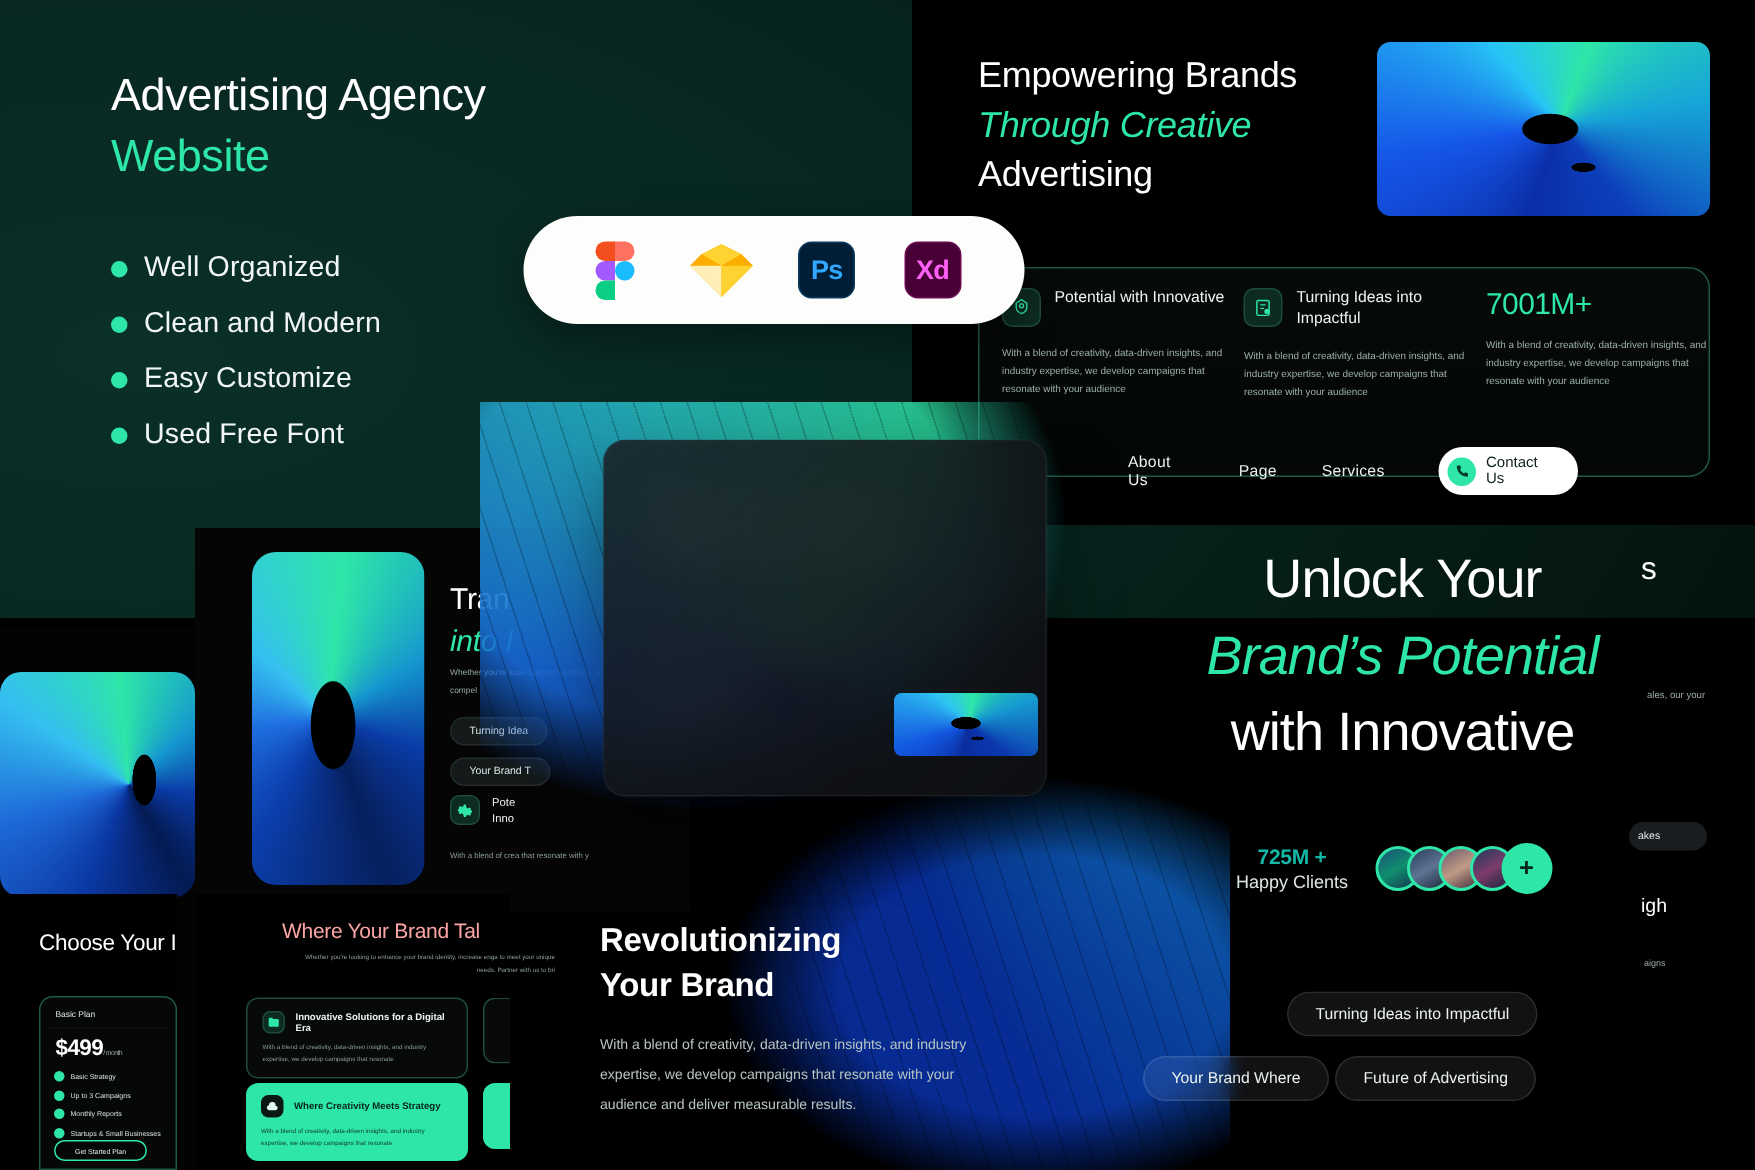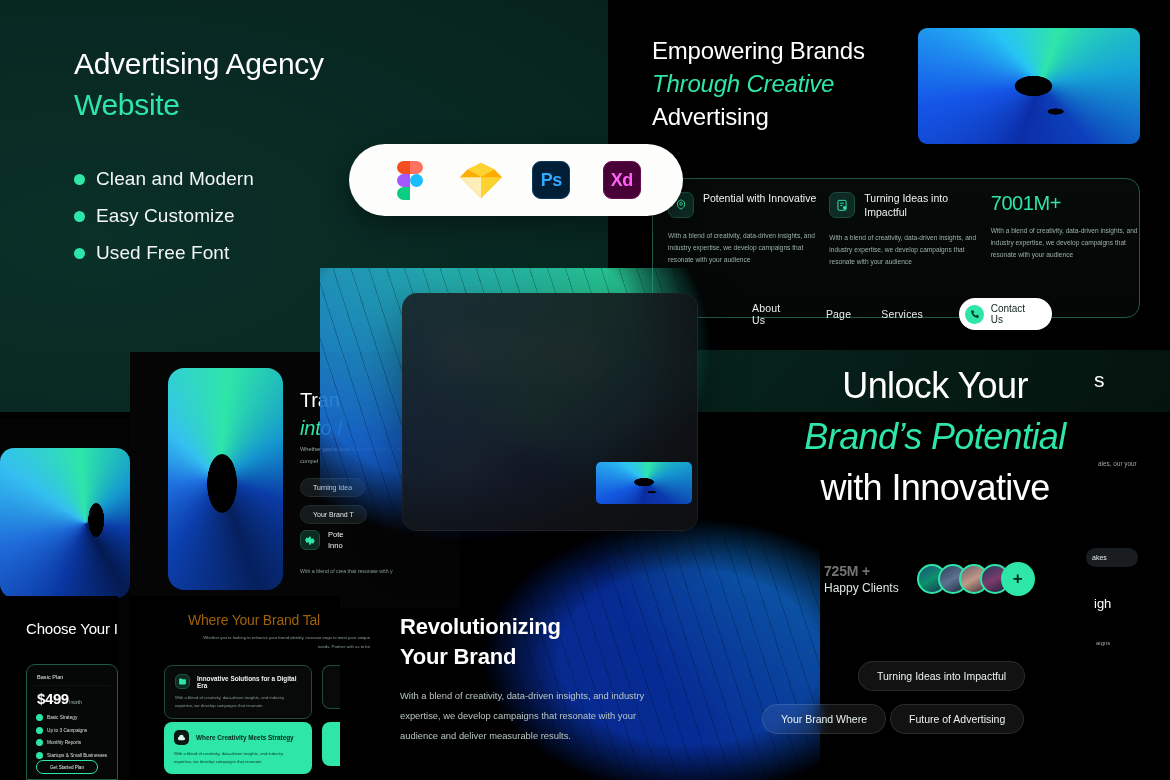--- a/index.html
+++ b/index.html
@@ -212,21 +212,21 @@
   
   .unlock {
     left:720px; top:360px; width:430px;
     text-align:center;
   }
   .unlock .l1 { font-size:36px; color:#fff; letter-spacing:-0.6px; line-height:1.42; }
   .unlock .l2 { font-size:36px; color:#2ee6a8; font-style:italic; letter-spacing:-0.6px; line-height:1.42; }
   .unlock .l3 { font-size:36px; color:#fff; letter-spacing:-0.6px; line-height:1.42; }
 
   .clients { left:824px; top:562px; display:flex; align-items:center; gap:18px; }
-  .clients-num { font-size:14px; font-weight:700; color:#737373; letter-spacing:-0.2px; }
+  .clients-num { font-size:14px; font-weight:700; color:#14b8a6; letter-spacing:-0.2px;text-align:center; }
   .clients-lbl { font-size:12px; color:#dde6e4; margin-top:2px; }
   .avatars { display:flex; align-items:center; }
   .av {
     width:30px; height:30px; border-radius:50%; margin-left:-9px;
     border:2px solid #2ee6a8; overflow:hidden;
   }
   .av:first-child { margin-left:0; }
   .av-more {
     width:34px; height:34px; border-radius:50%; margin-left:-9px;
     background:#2ee6a8; display:flex; align-items:center; justify-content:center;
@@ -270,21 +270,21 @@
     display:flex; align-items:center; justify-content:center;
   }
   .pc-li span { font-size:4.7px; color:#d6e2df; }
   .pc-btn {
     left:36px; top:760px; width:62px; height:14px; border-radius:7px;
     border:1px solid #2ee6a8; display:flex; align-items:center; justify-content:center;
     font-size:4.6px; color:#e6f3ef;
   }
 
   .panel-cards { left:130px; top:596px; width:210px; height:184px; background:#000; }
-  .wyb-h { left:188px; top:612px; width:180px; font-size:14px; color:#a16207; letter-spacing:-0.2px; white-space:nowrap; overflow:hidden; }
+  .wyb-h { left:188px; top:612px; width:180px; font-size:14px; color:#fca5a5; letter-spacing:-0.2px; white-space:nowrap; overflow:hidden; }
   .wyb-p { left:200px; top:634px; width:170px; font-size:4.2px; line-height:2.1; color:#8ea09b; text-align:right; }
   .card-row {
     width:148px; border-radius:8px; padding:8px 10px;
   }
   .card-dark { left:164px; top:665px; background:#070a09; border:1px solid #1c4c3c; }
   .card-mint { left:164px; top:722px; background:#2ee6a8; }
   .cr-head { display:flex; align-items:center; gap:7px; margin-bottom:5px; }
   .cr-ico { width:15px;height:15px;border-radius:5px; display:flex;align-items:center;justify-content:center; flex:0 0 15px; }
   .cr-ico-dark { background:#0d2b23; border:1px solid #1d4c3e; }
   .cr-ico-mint { background:#0b1714; }
@@ -317,20 +317,24 @@
   <div class="bg-dark-right"></div>
   <div class="bg-dark-bottom"></div>
   <div class="bg-dark-midleft"></div>
 
   <div class="abs promo-title">
     <span>Advertising Agency</span>
     <span class="sub">Website</span>
   </div>
 
   <div class="abs feat-list">
+    <div class="feat-item">
+      <span class="feat-dot"></span>
+      <span class="feat-label">Well Organized</span>
+    </div>
     <div class="feat-item">
       <span class="feat-dot"></span>
       <span class="feat-label">Clean and Modern</span>
     </div>
     <div class="feat-item">
       <span class="feat-dot"></span>
       <span class="feat-label">Easy Customize</span>
     </div>
     <div class="feat-item">
       <span class="feat-dot"></span>

